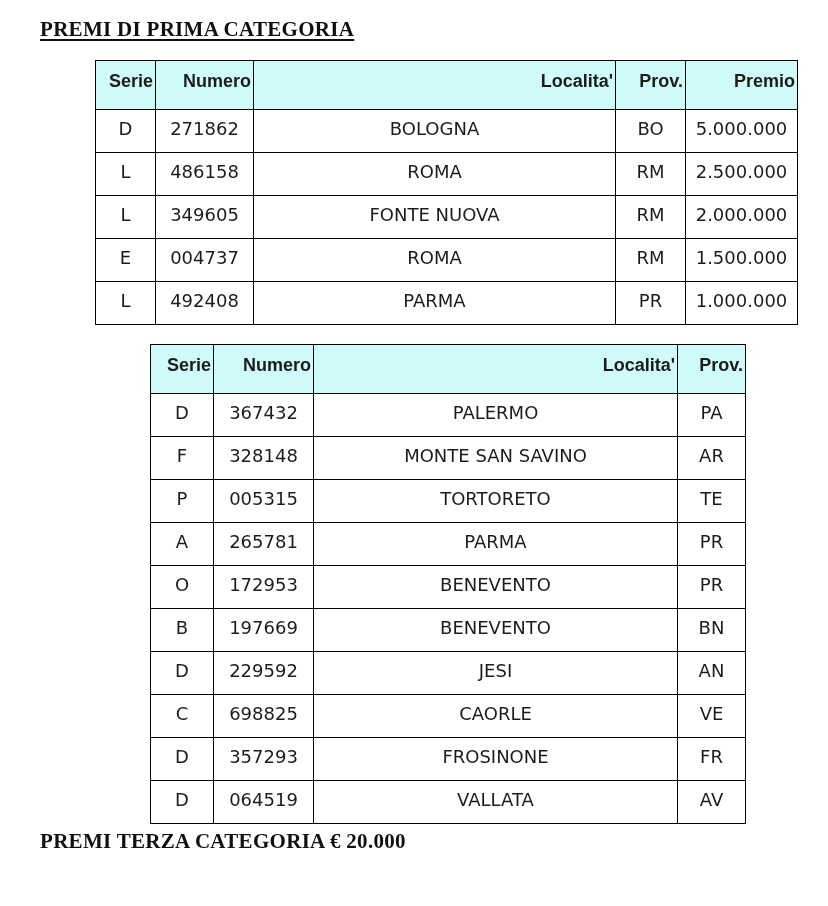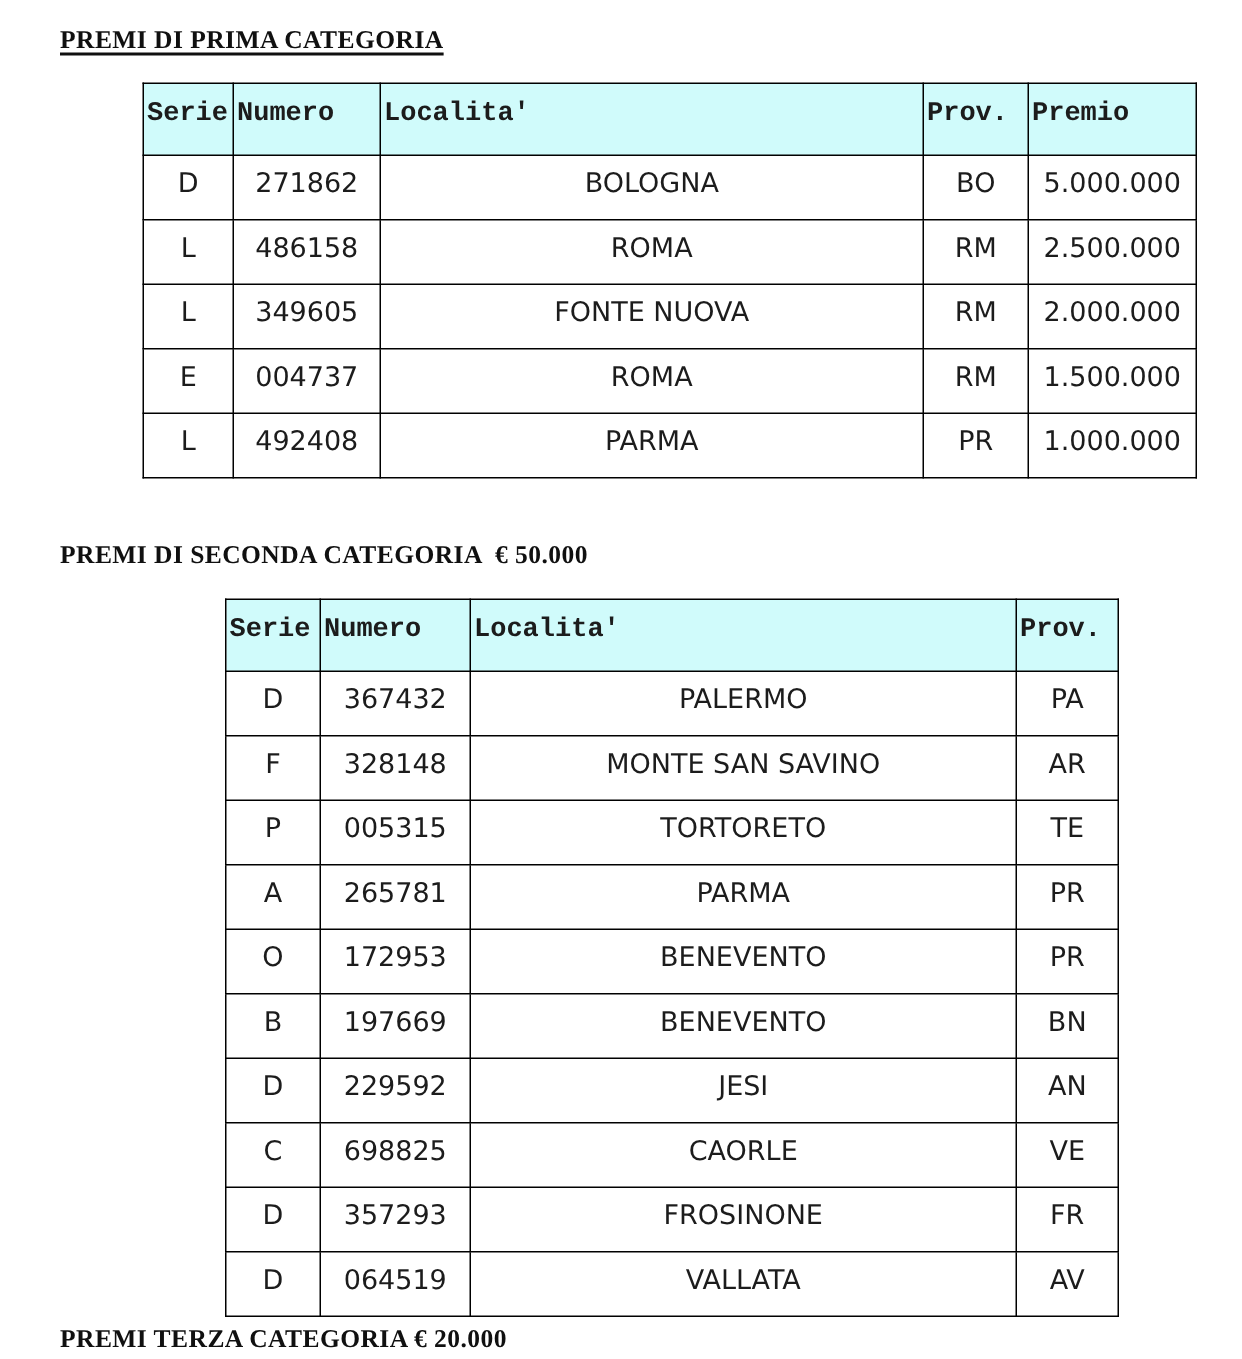--- a/index.html
+++ b/index.html
@@ -13,21 +13,21 @@
     font-family: "DejaVu Sans", sans-serif;
     color: #1c1c1c;
     overflow: hidden;
   }
   .doc {
     padding-top: 17px;
   }
   .section-title {
     font-family: "Liberation Serif", serif;
     font-weight: bold;
-    font-size: 17px;
+    font-size: 21px;
     color: #101010;
     margin: 0 0 0 40px;
     white-space: pre-wrap;
     letter-spacing: 0.3px;
   }
   .section-title.underlined {
     text-decoration: underline;
     text-decoration-thickness: 2px;
     text-underline-offset: 3px;
   }
@@ -43,25 +43,25 @@
     width: 702px;
   }
   #table2 {
     margin: 19px 0 0 150px;
     width: 595px;
   }
   th {
     background: var(--header-bg, #d0fbfb);
     font-weight: bold;
     font-size: 18px;
-    text-align: left;
+    text-align: right;
     vertical-align: top;
     padding: 10px 2px 17px 2px;
     border: 1.5px solid #000000;
-    font-family: Liberation Mono, monospace;
+    font-family: Liberation Sans, sans-serif;
   }
   td {
     font-size: 18px;
     font-weight: normal;
     text-align: center;
     vertical-align: top;
     padding: 8px 2px 13px 2px;
     border: 1.5px solid #000000;
     background: #ffffff;
     font-family: "DejaVu Sans", sans-serif;
@@ -123,21 +123,20 @@
         <tr>
           <td>L</td>
           <td>492408</td>
           <td>PARMA</td>
           <td>PR</td>
           <td>1.000.000</td>
         </tr>
       </tbody>
     </table>
 
-  <div class="section-title t2">PREMI DI SECONDA CATEGORIA  € 50.000</div>
 
   <table id="table2">
       <colgroup>
         <col style="width: 63px;">
         <col style="width: 100px;">
         <col style="width: 364px;">
         <col style="width: 68px;">
       </colgroup>
       <thead>
         <tr>

